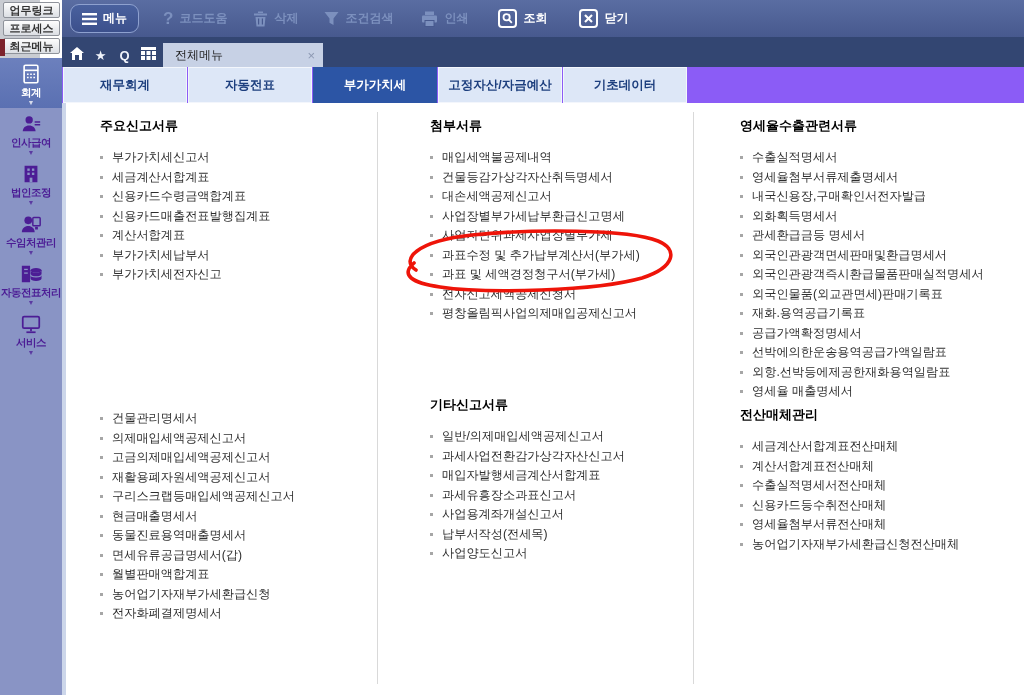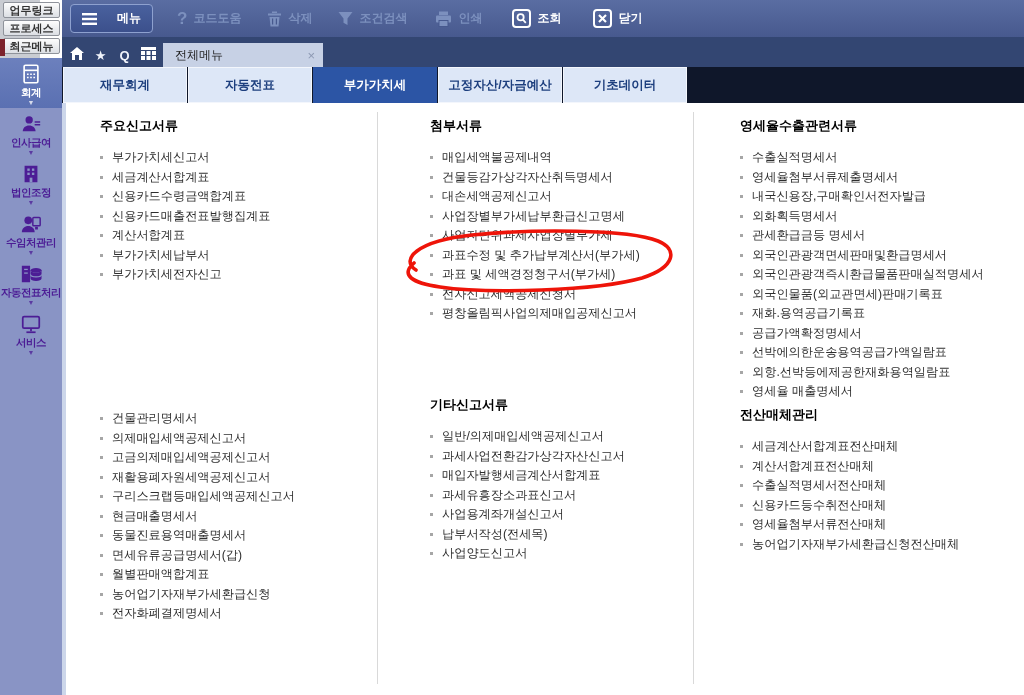--- a/index.html
+++ b/index.html
@@ -10,40 +10,40 @@
   
   .quickcol { position:absolute; left:0; top:0; width:40px; height:58px; background:#c9ccd2; padding-top:1px; }
   .qbtn { display:block; width:57px; height:16px; margin:1px 2px 2px 3px; border:1px solid #8f939b; border-radius:2px;
     background:linear-gradient(#fdfdfd,#dcdfe4); font-size:11px; font-weight:bold; color:#333;
     text-align:center; line-height:14px; cursor:pointer; }
   .red-sliver { position:absolute; left:0; top:39px; width:5px; height:17px; background:#7d232c; }
 
   
   .toolbar { position:absolute; left:62px; top:0; width:962px; height:37px;
     background:linear-gradient(#5a6da2,#47598e); display:flex; align-items:center; }
-  .tb-menu-btn { display:flex; align-items:center; gap:20px; margin-left:8px; padding:5px 11px;
-    border:1px solid #8ea1cf; border-radius:4px; background:linear-gradient(#49619e,#3c508c);
+  .tb-menu-btn { display:flex; align-items:center; gap:6px; margin-left:8px; padding:5px 11px;
+    border:1px solid #8ea1cf; border-radius:9px; background:linear-gradient(#49619e,#3c508c);
     color:#fff; font-size:12px; font-weight:bold; cursor:pointer; }
   .tb-item { display:flex; align-items:center; gap:6px; font-size:12px; font-weight:bold; cursor:pointer; }
   .tb-item.disabled { color:#7c90be; }
   .tb-item.enabled { color:#ffffff;justify-content:center; }
   .tb-item svg { display:block; }
   .qmark { font-size:17px; font-weight:bold; line-height:1; }
 
   
   .tabstrip { position:absolute; left:62px; top:37px; width:962px; height:30px; background:#334672;
     display:flex; align-items:flex-end; }
   .strip-icons { display:flex; align-items:center; gap:7px; padding:0 6px 4px 6px; color:#fff; }
   .strip-icons .sic { width:17px; text-align:center; font-size:13px; color:#f0f3fa; cursor:pointer; }
   .doc-tab { display:flex; align-items:center; width:160px; height:24px; background:#c7d1e5;
     padding:0 8px 0 12px; font-size:12px; color:#1d1d1d; cursor:pointer; }
   .doc-tab .x { margin-left:auto; color:#8d99b3; font-size:13px; cursor:pointer; }
 
   
-  .tabrow { position:absolute; left:62px; top:67px; width:962px; height:36px; background:#0f172a; display:flex; }
+  .tabrow { position:absolute; left:62px; top:67px; width:962px; height:36px; background:#8b5cf6; display:flex; }
   .cat-tab { width:124px; height:36px; margin-left:1px; background:#dde7f7; border:1px solid #f3f6fc;
     color:#1d3f7e; font-size:12.5px; font-weight:bold; display:flex; align-items:center; justify-content:center;
     cursor:pointer; }
   .cat-tab.active { background:#2c55a5; border-color:#2c55a5; color:#fff; }
   .tab-pointer { position:absolute; left:368px; top:103px; width:0; height:0;
     border-left:8px solid transparent; border-right:8px solid transparent; border-top:8px solid #2c55a5; }
 
   
   .sidebar { position:absolute; left:0; top:58px; width:62px; height:637px; background:#8994c5; }
   .side-item { width:62px; height:50px; display:flex; flex-direction:column; align-items:center;

